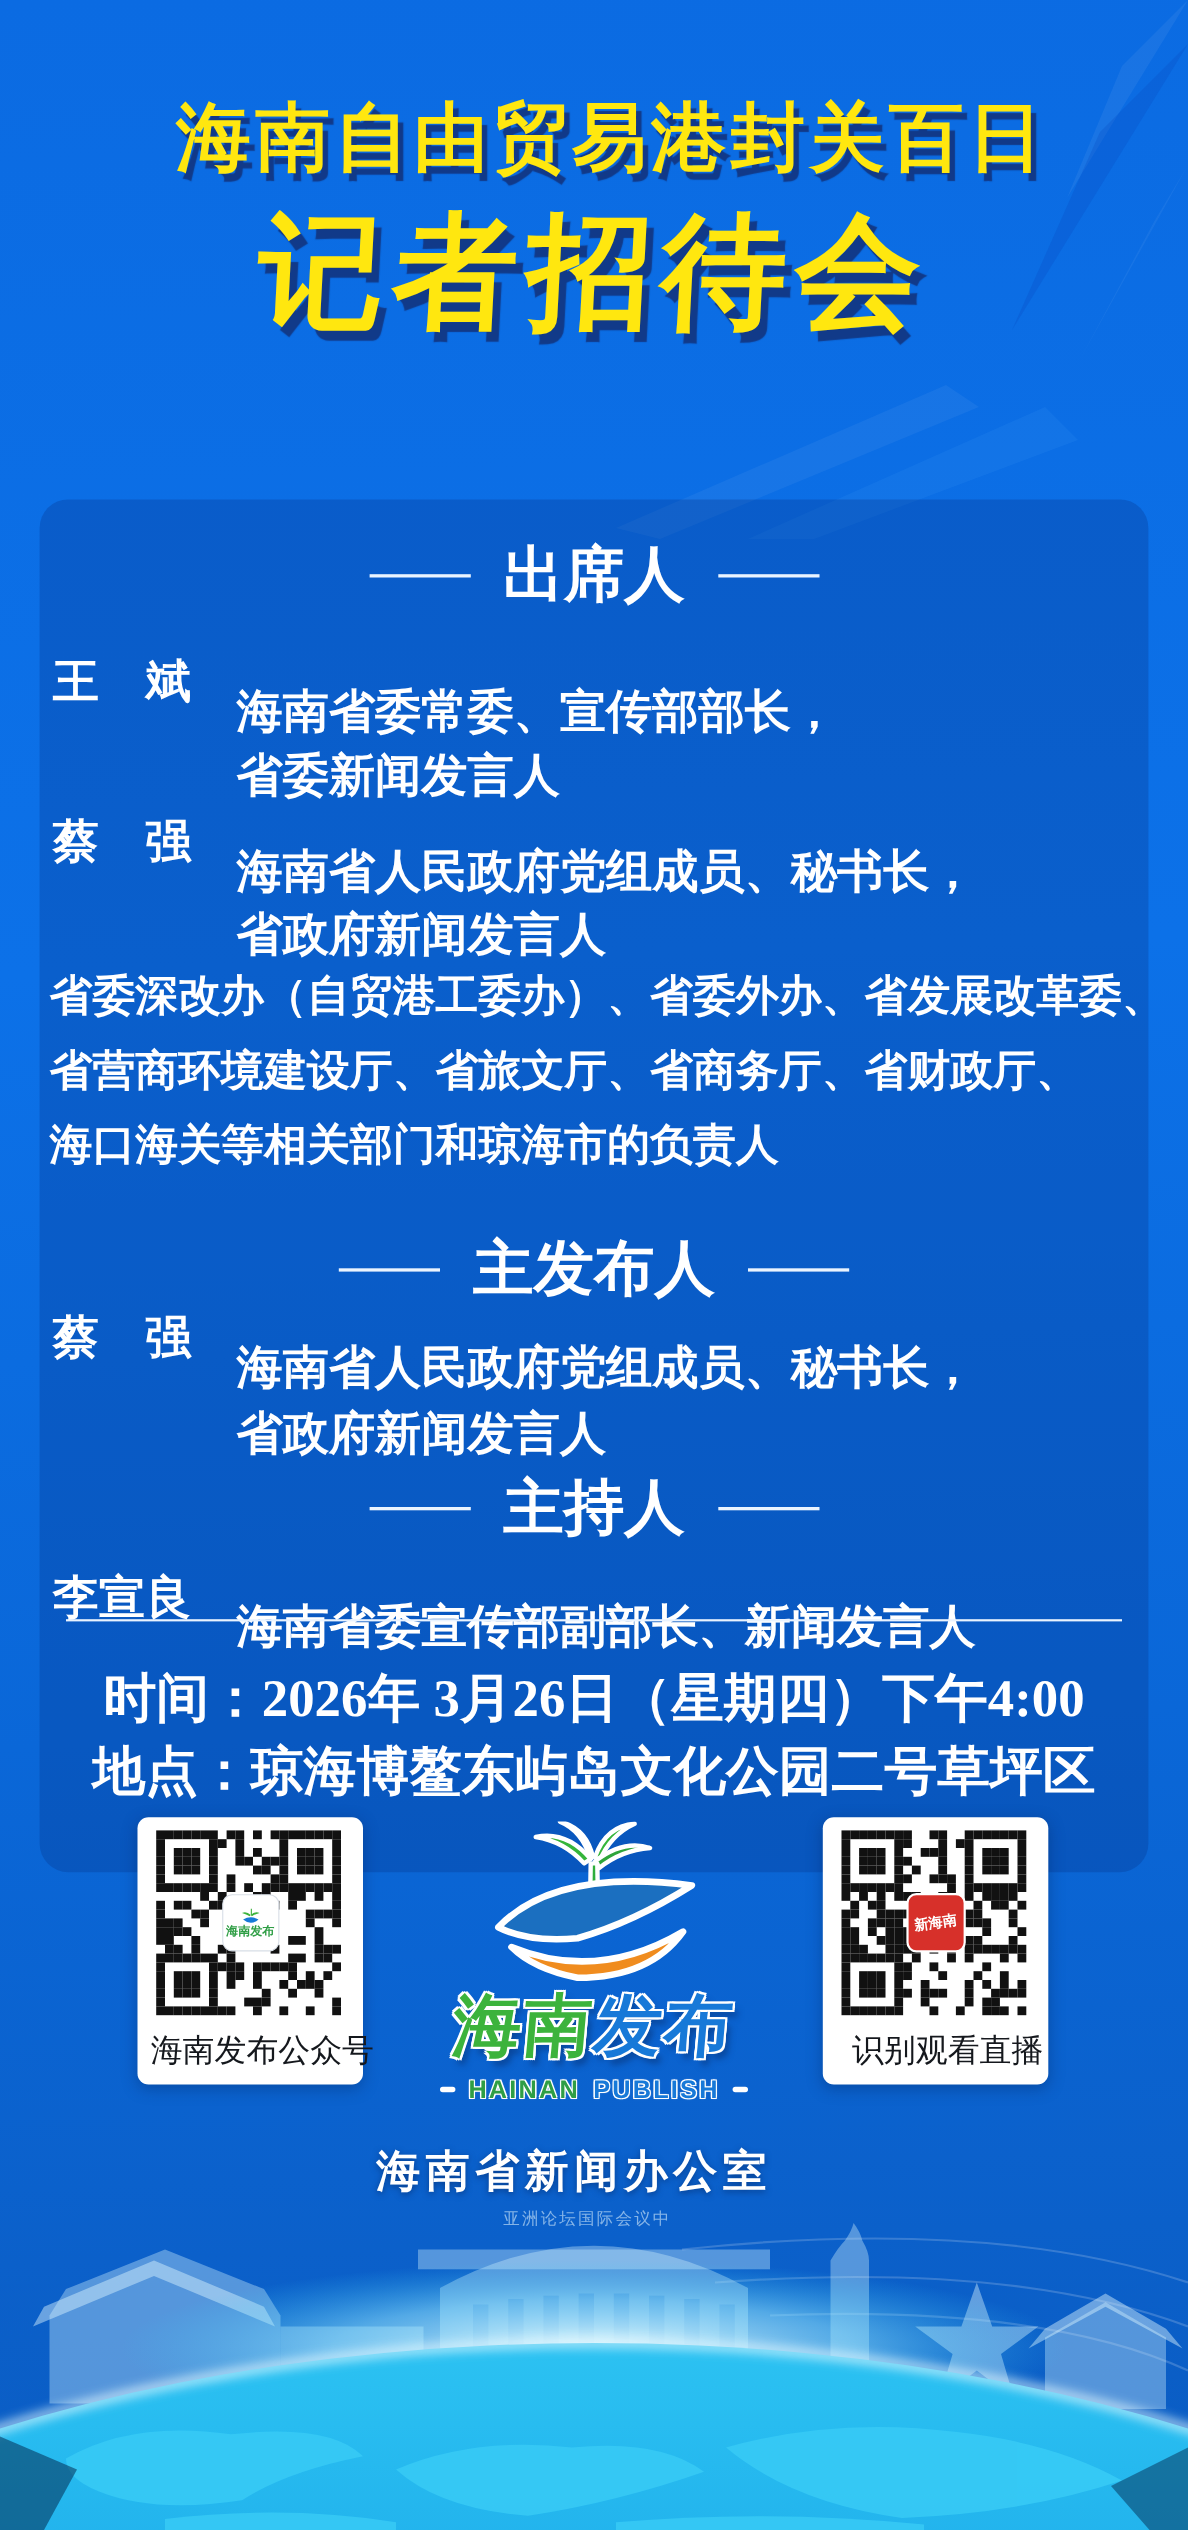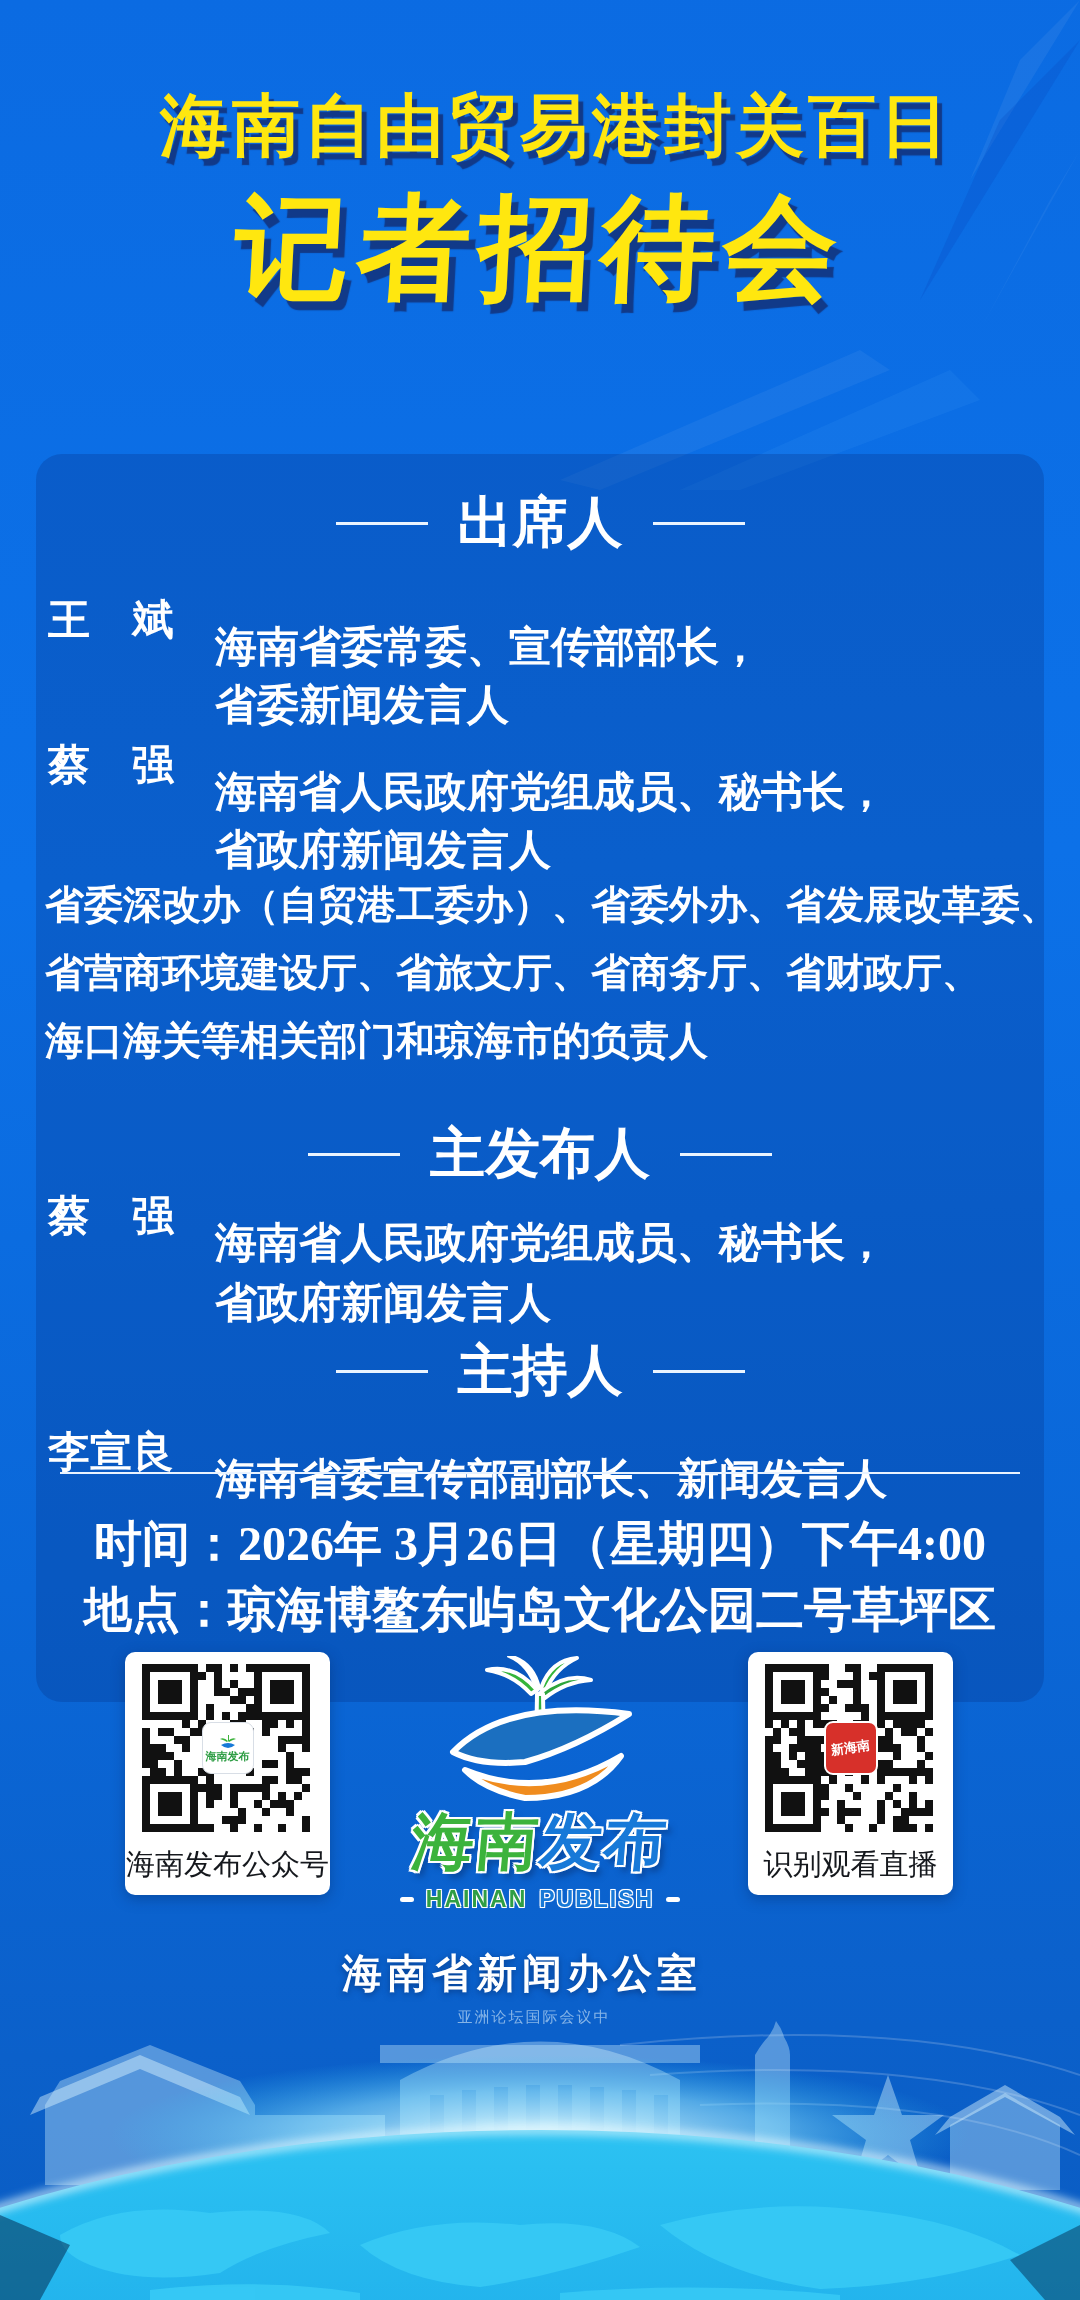--- a/index.html
+++ b/index.html
@@ -40,21 +40,21 @@
     display:grid;grid-template-columns:repeat(21,8px);grid-template-rows:repeat(21,8px);}
   .qr-grid .b{background:#111;}
   .qr-chip{position:absolute;left:50%;top:96px;transform:translate(-50%,-50%);
     width:50px;height:50px;border-radius:9px;display:flex;flex-direction:column;
     align-items:center;justify-content:center;overflow:hidden;}
   .qr-chip.white{background:#fff;border:1px solid #d8dee6;}
   .qr-chip.red{background:#d7302a;border:2px solid #fff;}
   .chip-text-green{font-family:"Liberation Sans",sans-serif;font-weight:700;font-size:11px;color:#2f9e45;line-height:1;}
   .chip-text-white{font-family:"Liberation Sans",sans-serif;font-weight:700;font-size:13px;color:#fff;line-height:1.05;transform:rotate(-8deg);}
   .qr-caption{position:absolute;left:0;bottom:10px;width:100%;text-align:center;
-    font-family:Liberation Mono, monospace;font-weight:500;font-size:29px;color:#15181d;}
+    font-family:Liberation Mono, monospace;font-weight:500;font-size:29px;color:#15181d;padding-left:11px;}
   
   .logo-wrap{position:absolute;left:400px;top:1656px;width:280px;text-align:center;}
   .logo-art{display:block;margin:0 auto;}
   .logo-cn{font-family:"Liberation Sans",sans-serif;font-weight:900;font-size:62px;
     letter-spacing:2px;transform:skewX(-5deg);margin-top:-6px;
     text-shadow:0 0 2px #fff,2px 0 0 #fff,-2px 0 0 #fff,0 2px 0 #fff,0 -2px 0 #fff,
       2px 2px 0 #fff,-2px -2px 0 #fff,2px -2px 0 #fff,-2px 2px 0 #fff,5px 6px 6px rgba(8,45,110,.55);}
   .logo-cn .g{color:#3cb33c;} .logo-cn .bl{color:#1779d8;}
   .logo-en{font-family:"Liberation Sans",sans-serif;font-weight:800;font-size:23px;letter-spacing:2px;
     margin-top:2px;display:flex;align-items:center;gap:12px;

